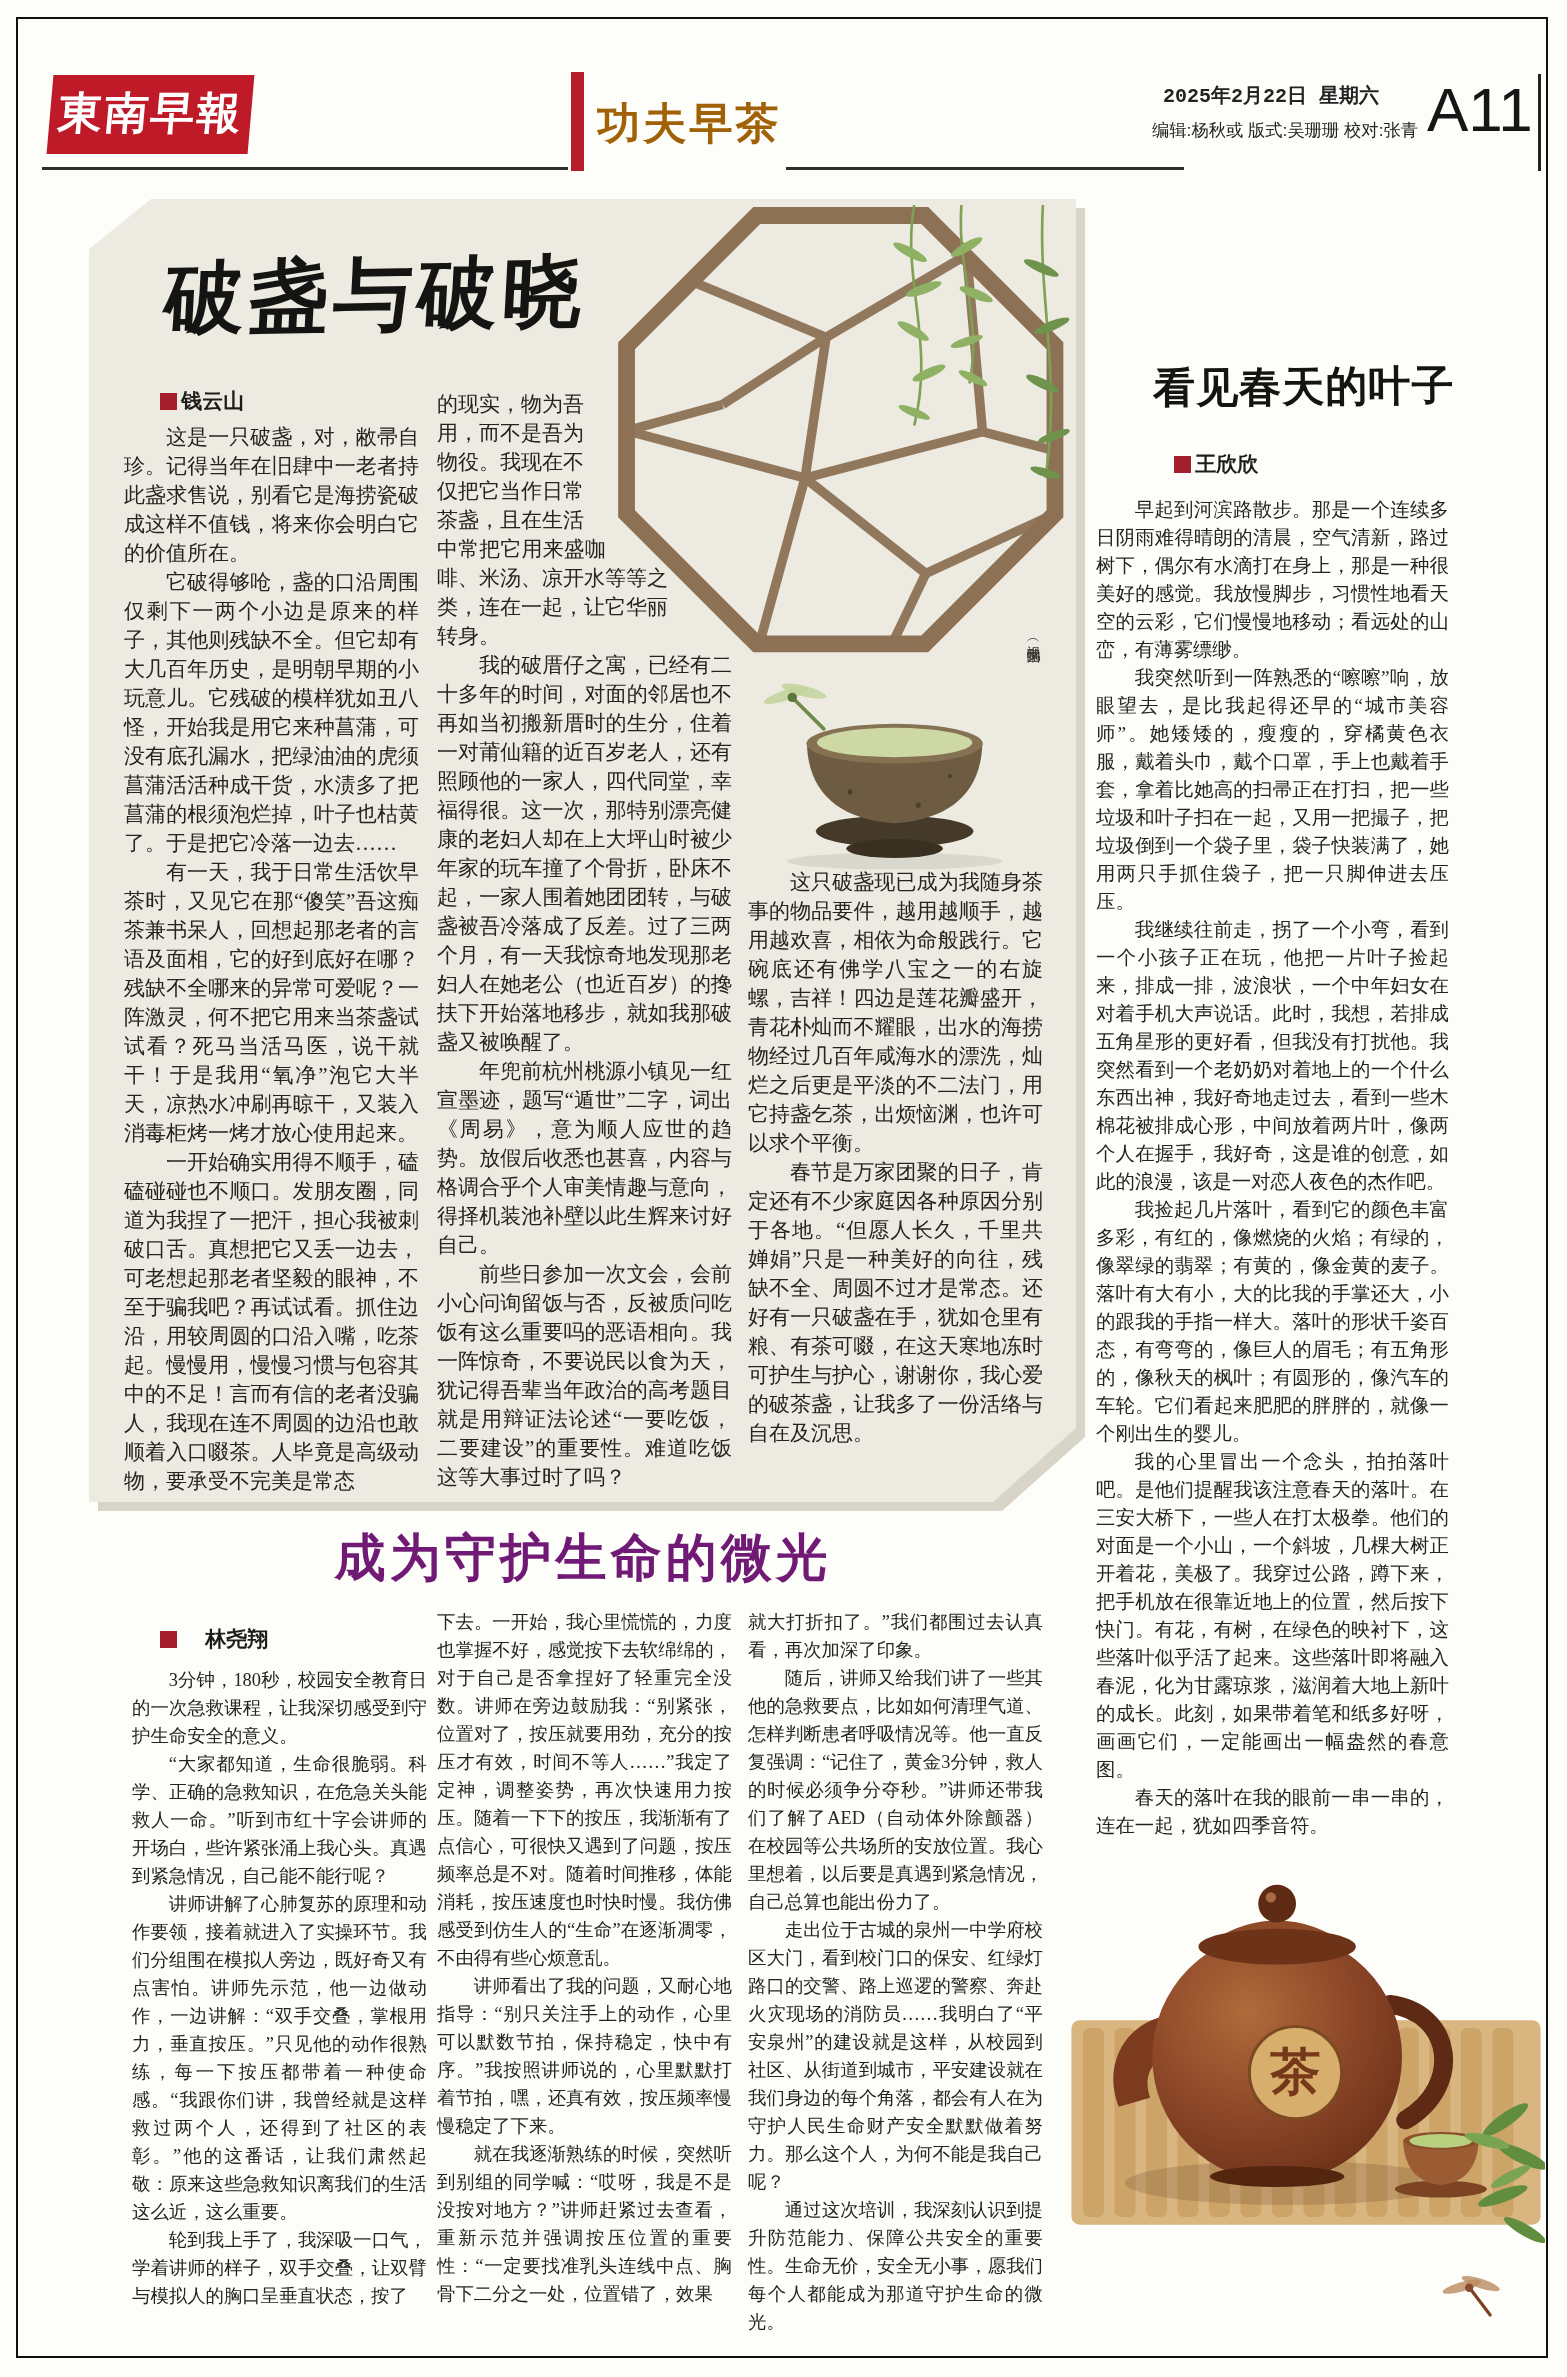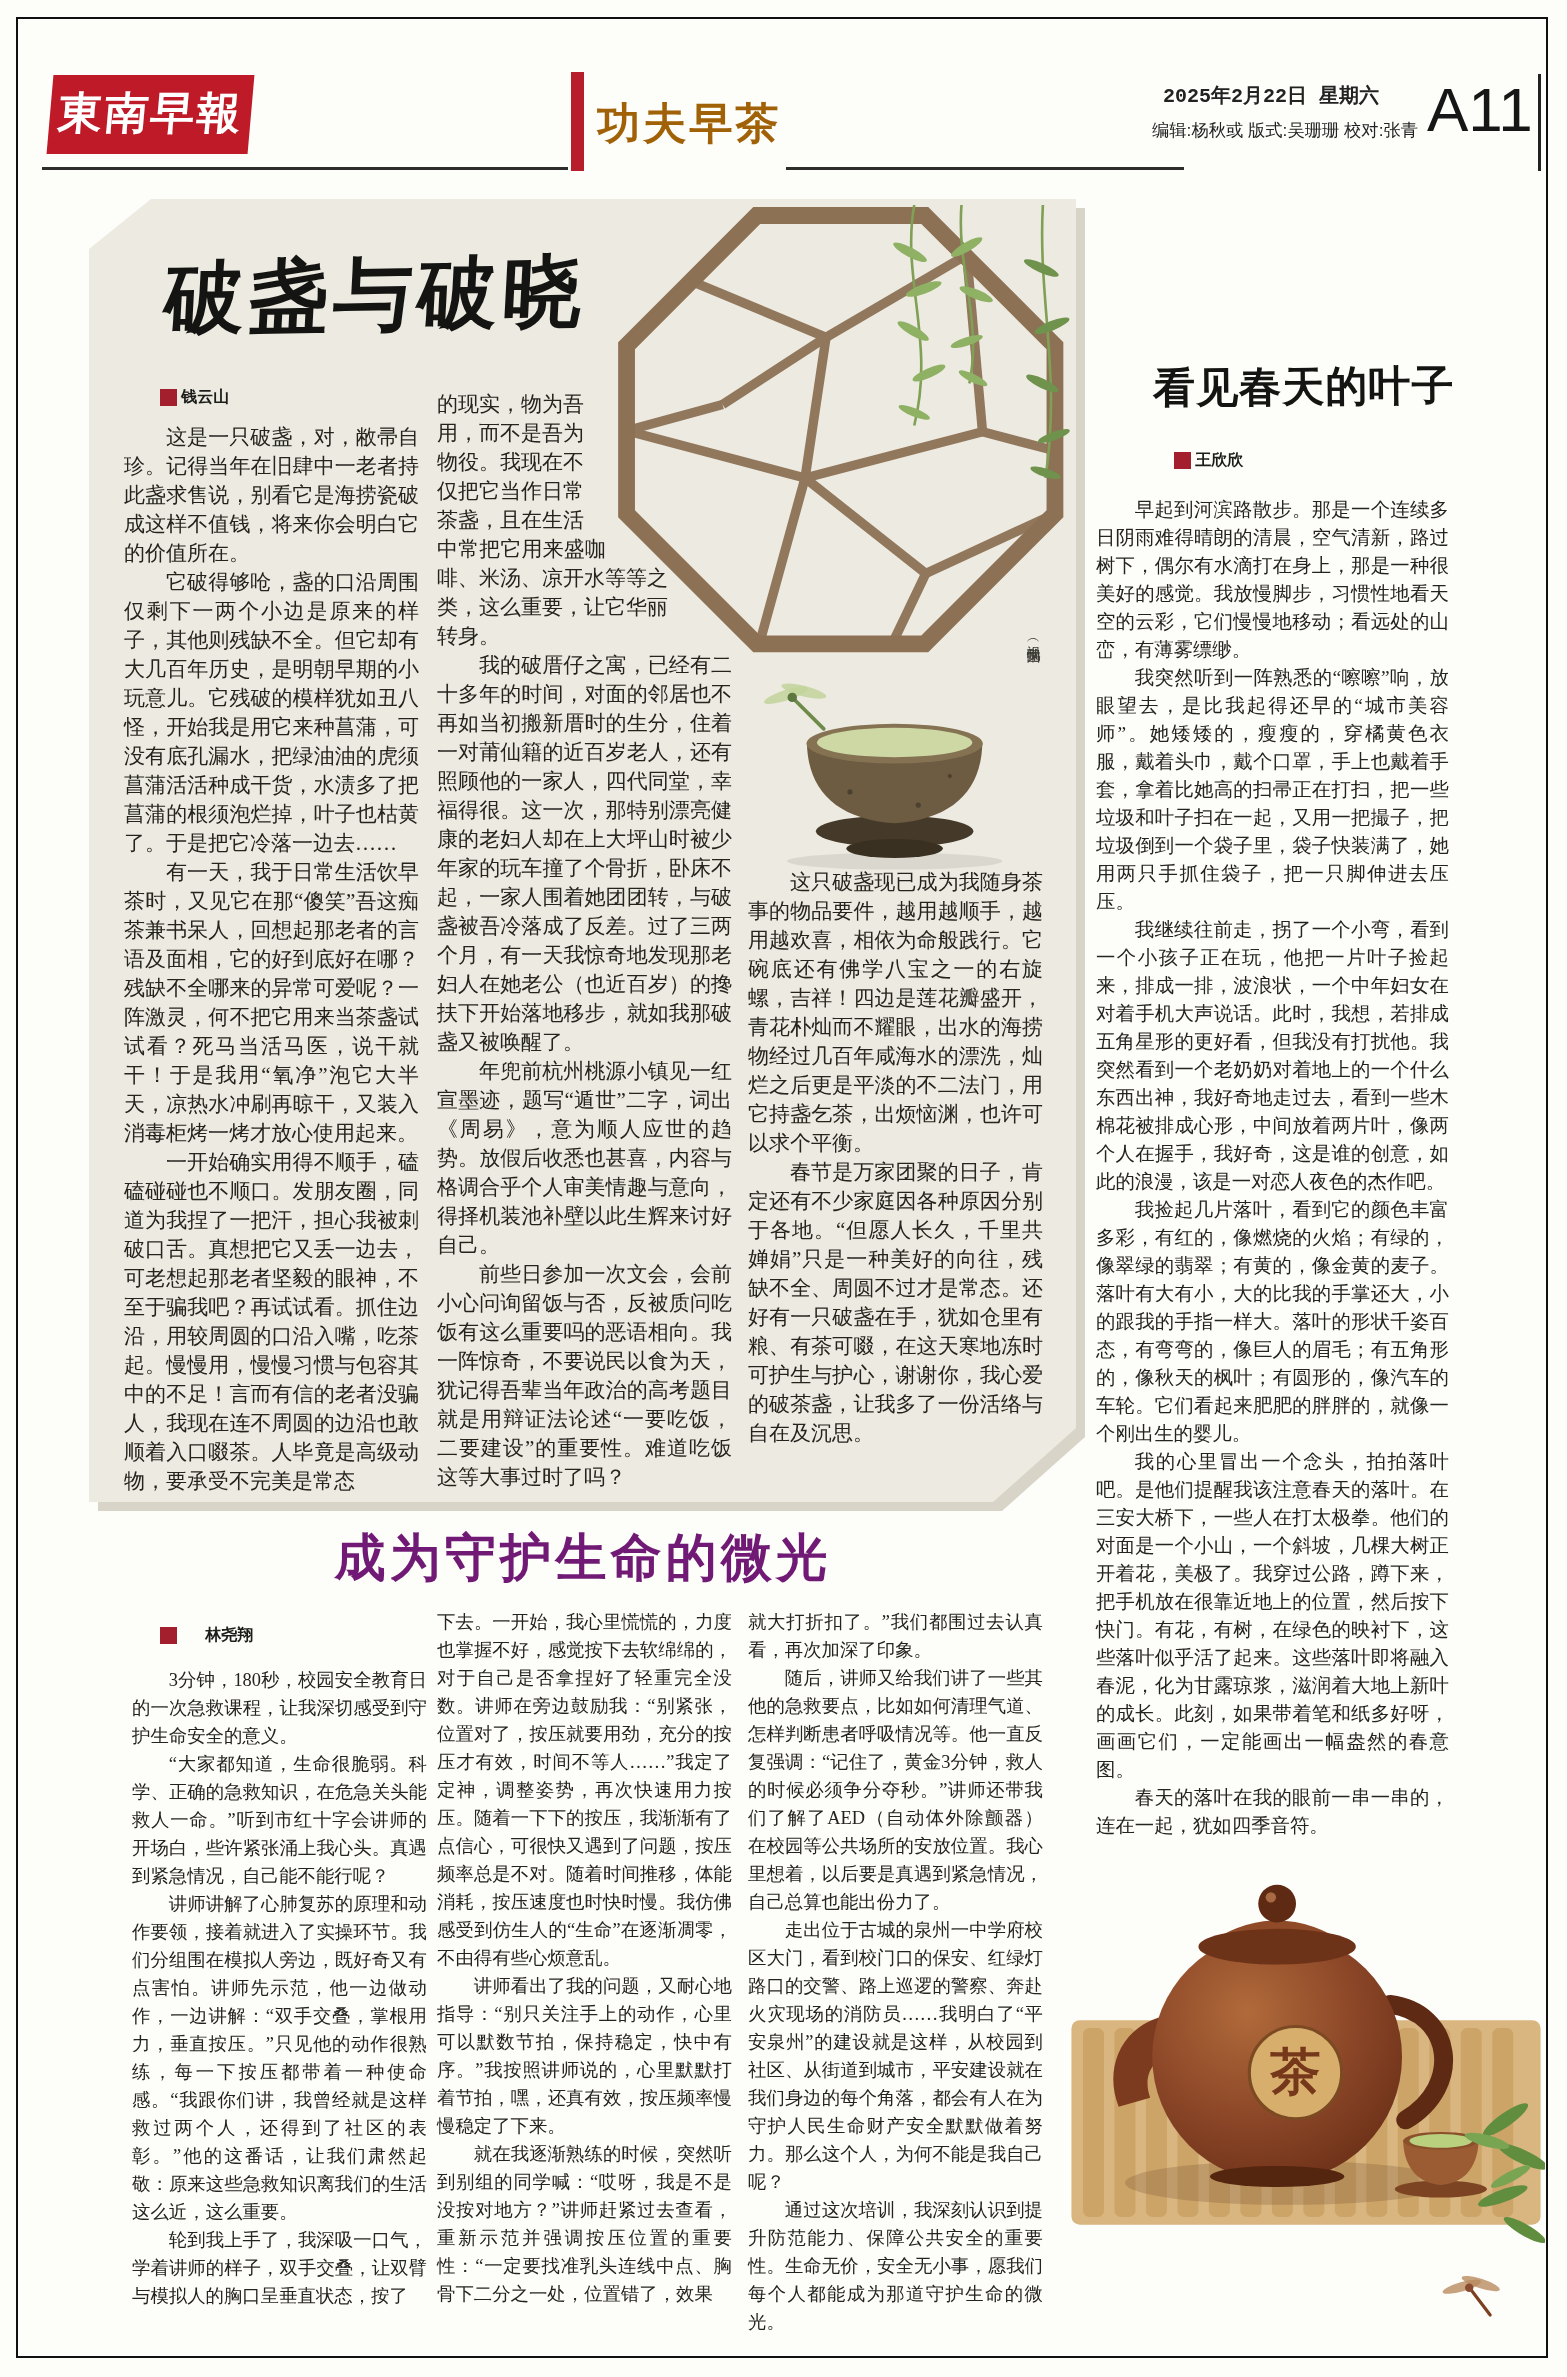--- a/index.html
+++ b/index.html
@@ -41,21 +41,21 @@
   .a2 { font-size:19.4px; line-height:28px; }
   .a3 { font-size:18.4px; line-height:28px; }
 
   .t1 { left:165px; top:243px; font-size:79px; font-weight:900; letter-spacing:5.3px;
         color:#141412; transform:skewX(-4deg) rotate(-1deg); white-space:nowrap; }
   .t2 { left:1153px; top:359px; font-size:42px; font-weight:900; letter-spacing:1.1px;
         color:#141412; transform:rotate(-0.5deg); white-space:nowrap; }
   .t3 { left:294px; top:1524px; width:578px; text-align:center; font-size:51px; font-weight:900;
         letter-spacing:4.2px; color:#701a75; white-space:nowrap; }
 
-  .author { font-family:"Liberation Sans", sans-serif; font-size:16px; font-weight:700; color:#1c1c1a;
+  .author { font-family:"Liberation Sans", sans-serif; font-size:21px; font-weight:700; color:#1c1c1a;
             display:flex; align-items:center;padding-left:28px; }
   .author .bullet { display:inline-block; width:17px; height:17px; background:#a31f2e; margin-right:4.2px; }
 
   .col-a1-1 { left:124px;  top:423px;  width:295px; }
   .col-a1-2 { left:437px;  top:390px;  width:295px; }
   .col-a1-3 { left:748px; top:868px; width:295px; }
   .auth1 { left:132px; top:387px; }
 
   .fl { float:right; }
   .f1 { width:148px; height:144px; }
@@ -173,21 +173,21 @@
       <p class="para">这是一只破盏，对，敝帚自珍。记得当年在旧肆中一老者持此盏求售说，别看它是海捞瓷破成这样不值钱，将来你会明白它的价值所在。</p>
       <p class="para">它破得够呛，盏的口沿周围仅剩下一两个小边是原来的样子，其他则残缺不全。但它却有大几百年历史，是明朝早期的小玩意儿。它残破的模样犹如丑八怪，开始我是用它来种菖蒲，可没有底孔漏水，把绿油油的虎须菖蒲活活种成干货，水渍多了把菖蒲的根须泡烂掉，叶子也枯黄了。于是把它冷落一边去……</p>
       <p class="para">有一天，我于日常生活饮早茶时，又见它在那“傻笑”吾这痴茶兼书呆人，回想起那老者的言语及面相，它的好到底好在哪？残缺不全哪来的异常可爱呢？一阵激灵，何不把它用来当茶盏试试看？死马当活马医，说干就干！于是我用“氧净”泡它大半天，凉热水冲刷再晾干，又装入消毒柜烤一烤才放心使用起来。</p>
       <p class="para">一开始确实用得不顺手，磕磕碰碰也不顺口。发朋友圈，同道为我捏了一把汗，担心我被刺破口舌。真想把它又丢一边去，可老想起那老者坚毅的眼神，不至于骗我吧？再试试看。抓住边沿，用较周圆的口沿入嘴，吃茶起。慢慢用，慢慢习惯与包容其中的不足！言而有信的老者没骗人，我现在连不周圆的边沿也敢顺着入口啜茶。人毕竟是高级动物，要承受不完美是常态</p>
     </div>
 
   <div class="abs article-col a1 col-a1-2">
     <div class="fl f1"></div>
     <div class="fl f2"></div>
     <div class="fl f3"></div>
-  <p class="para cont">的现实，物为吾用，而不是吾为物役。我现在不仅把它当作日常茶盏，且在生活中常把它用来盛咖啡、米汤、凉开水等等之类，这么重要，让它华丽转身。</p>
+  <p class="para cont">的现实，物为吾用，而不是吾为物役。我现在不仅把它当作日常茶盏，且在生活中常把它用来盛咖啡、米汤、凉开水等等之类，连在一起，让它华丽转身。</p>
       <p class="para">我的破厝仔之寓，已经有二十多年的时间，对面的邻居也不再如当初搬新厝时的生分，住着一对莆仙籍的近百岁老人，还有照顾他的一家人，四代同堂，幸福得很。这一次，那特别漂亮健康的老妇人却在上大坪山时被少年家的玩车撞了个骨折，卧床不起，一家人围着她团团转，与破盏被吾冷落成了反差。过了三两个月，有一天我惊奇地发现那老妇人在她老公（也近百岁）的搀扶下开始落地移步，就如我那破盏又被唤醒了。</p>
       <p class="para">年兜前杭州桃源小镇见一红宣墨迹，题写“遁世”二字，词出《周易》，意为顺人应世的趋势。放假后收悉也甚喜，内容与格调合乎个人审美情趣与意向，得择机装池补壁以此生辉来讨好自己。</p>
       <p class="para">前些日参加一次文会，会前小心问询留饭与否，反被质问吃饭有这么重要吗的恶语相向。我一阵惊奇，不要说民以食为天，犹记得吾辈当年政治的高考题目就是用辩证法论述“一要吃饭，二要建设”的重要性。难道吃饭这等大事过时了吗？</p>
     </div>
 
   <div class="abs article-col a1 col-a1-3">
       <p class="para">这只破盏现已成为我随身茶事的物品要件，越用越顺手，越用越欢喜，相依为命般践行。它碗底还有佛学八宝之一的右旋螺，吉祥！四边是莲花瓣盛开，青花朴灿而不耀眼，出水的海捞物经过几百年咸海水的漂洗，灿烂之后更是平淡的不二法门，用它持盏乞茶，出烦恼渊，也许可以求个平衡。</p>
       <p class="para">春节是万家团聚的日子，肯定还有不少家庭因各种原因分别于各地。“但愿人长久，千里共婵娟”只是一种美好的向往，残缺不全、周圆不过才是常态。还好有一只破盏在手，犹如仓里有粮、有茶可啜，在这天寒地冻时可护生与护心，谢谢你，我心爱的破茶盏，让我多了一份活络与自在及沉思。</p>
     </div>
 

